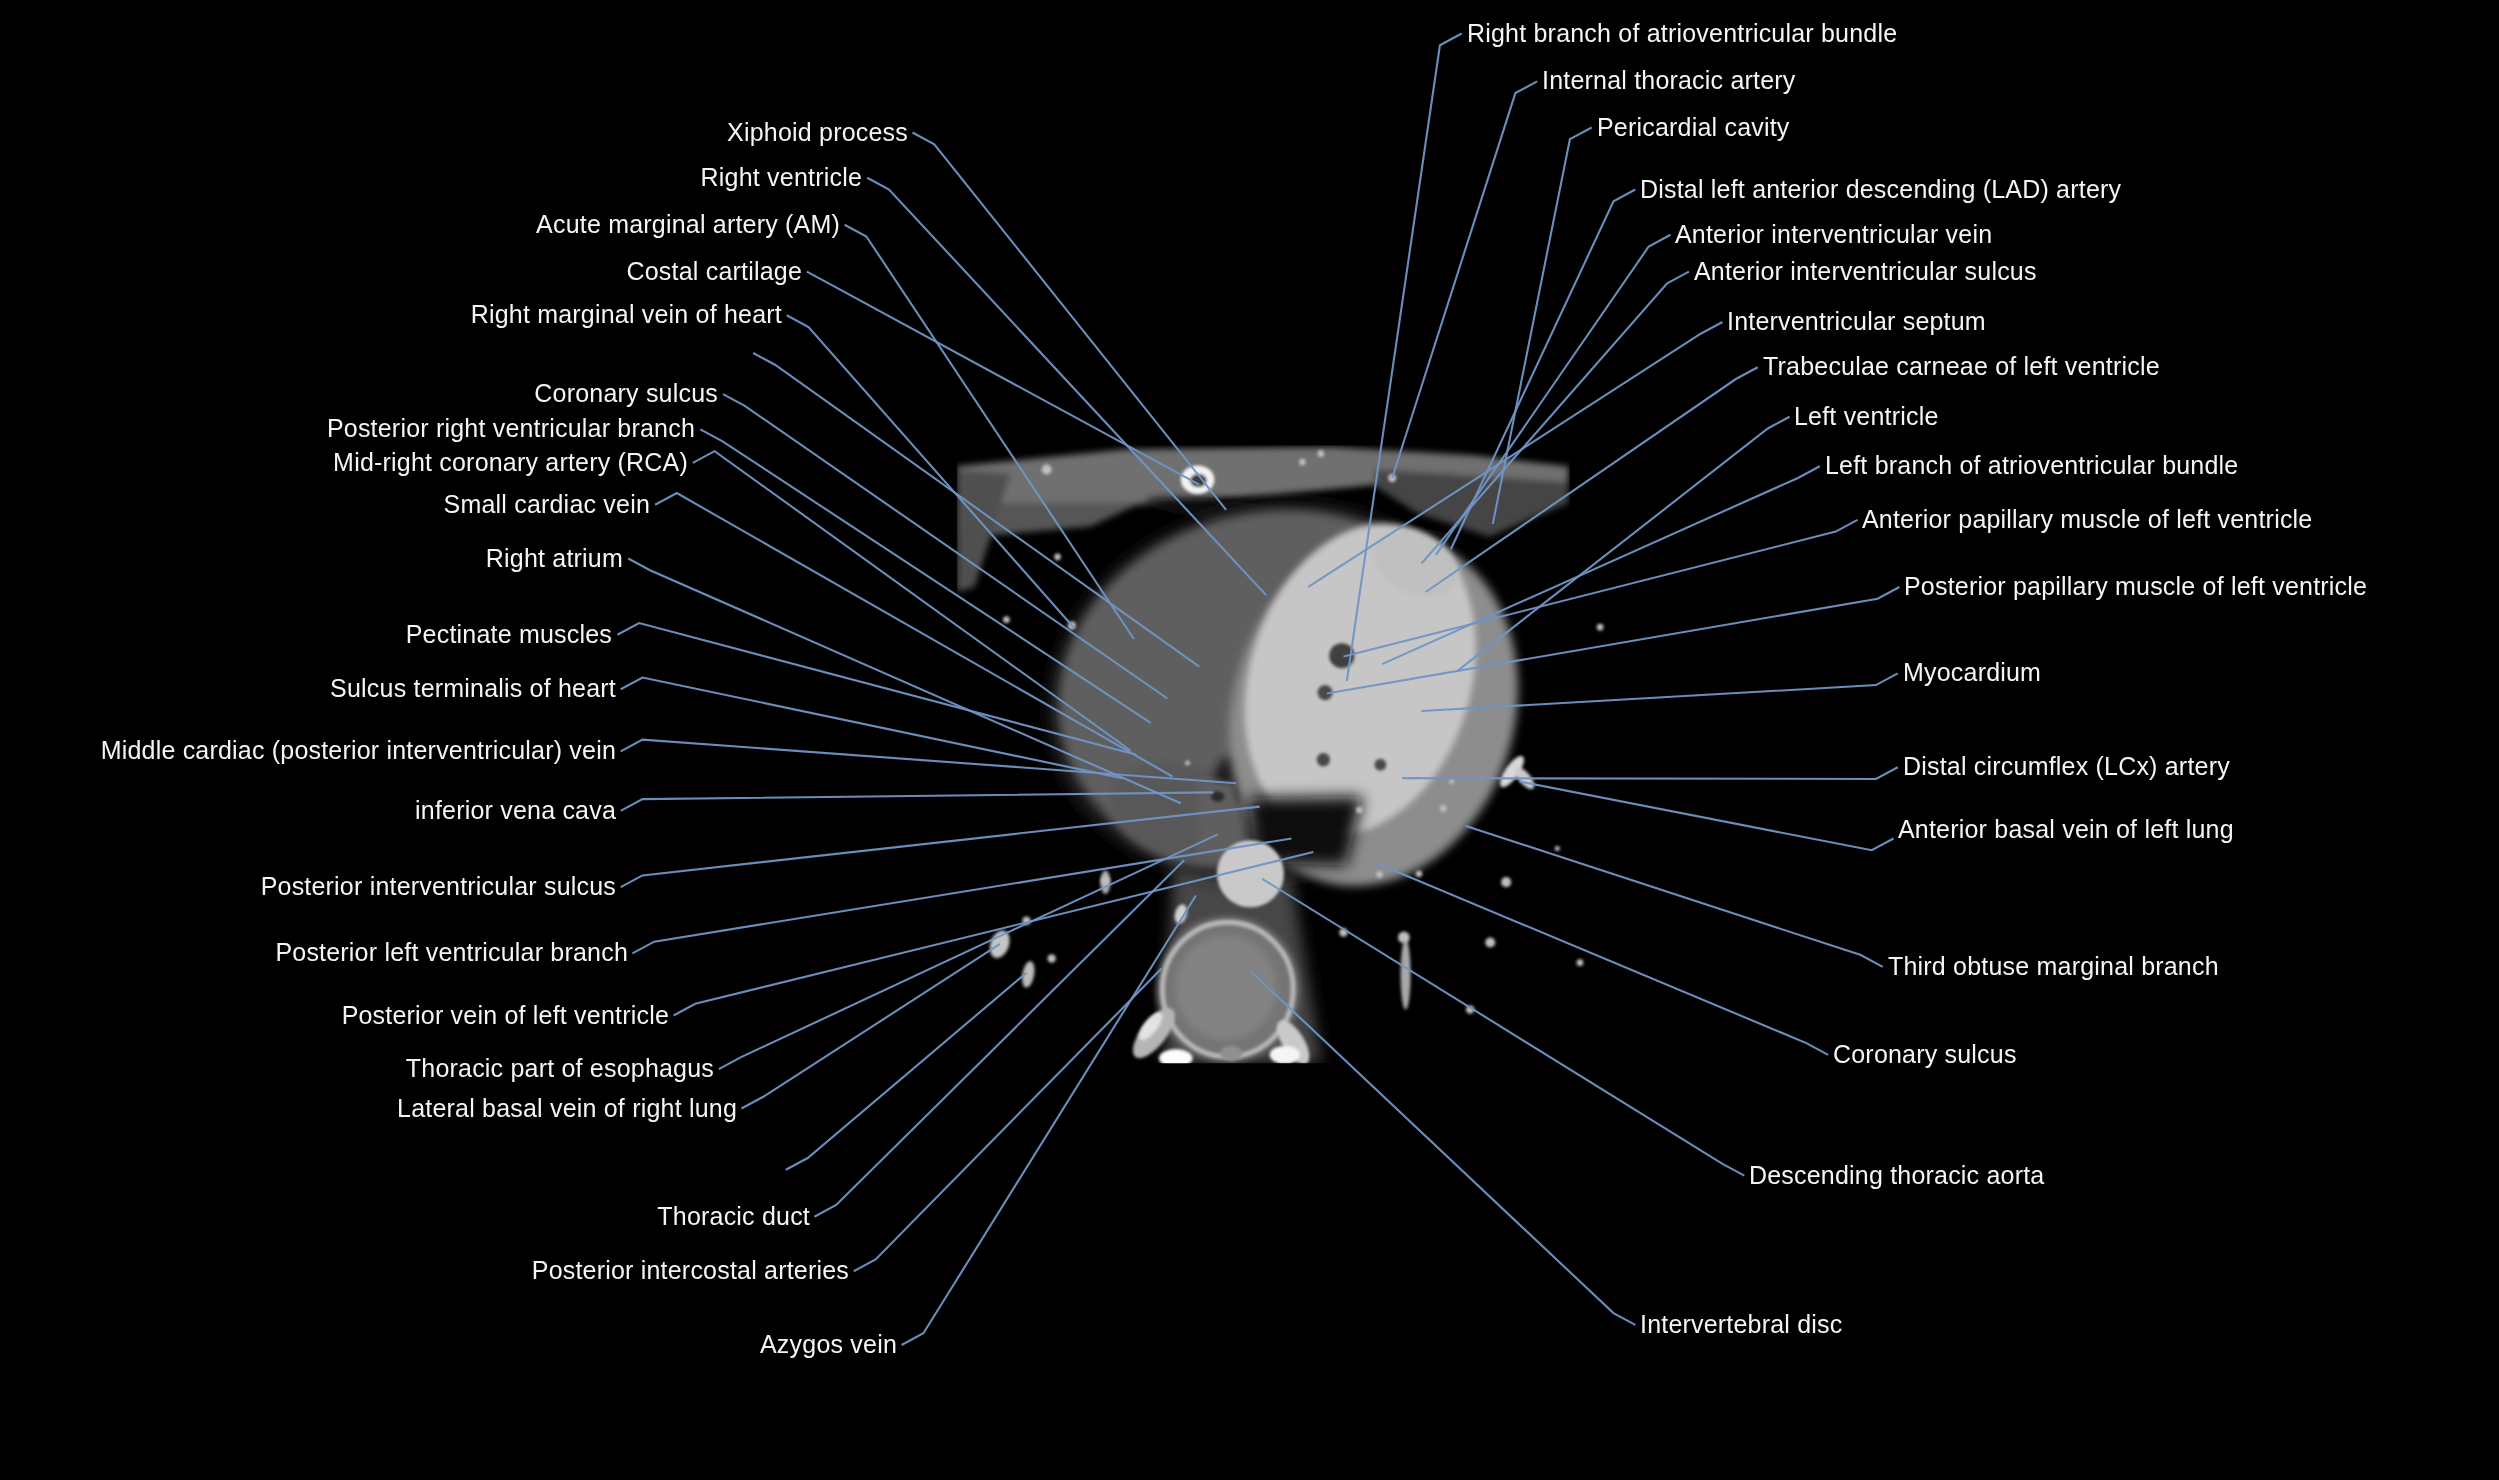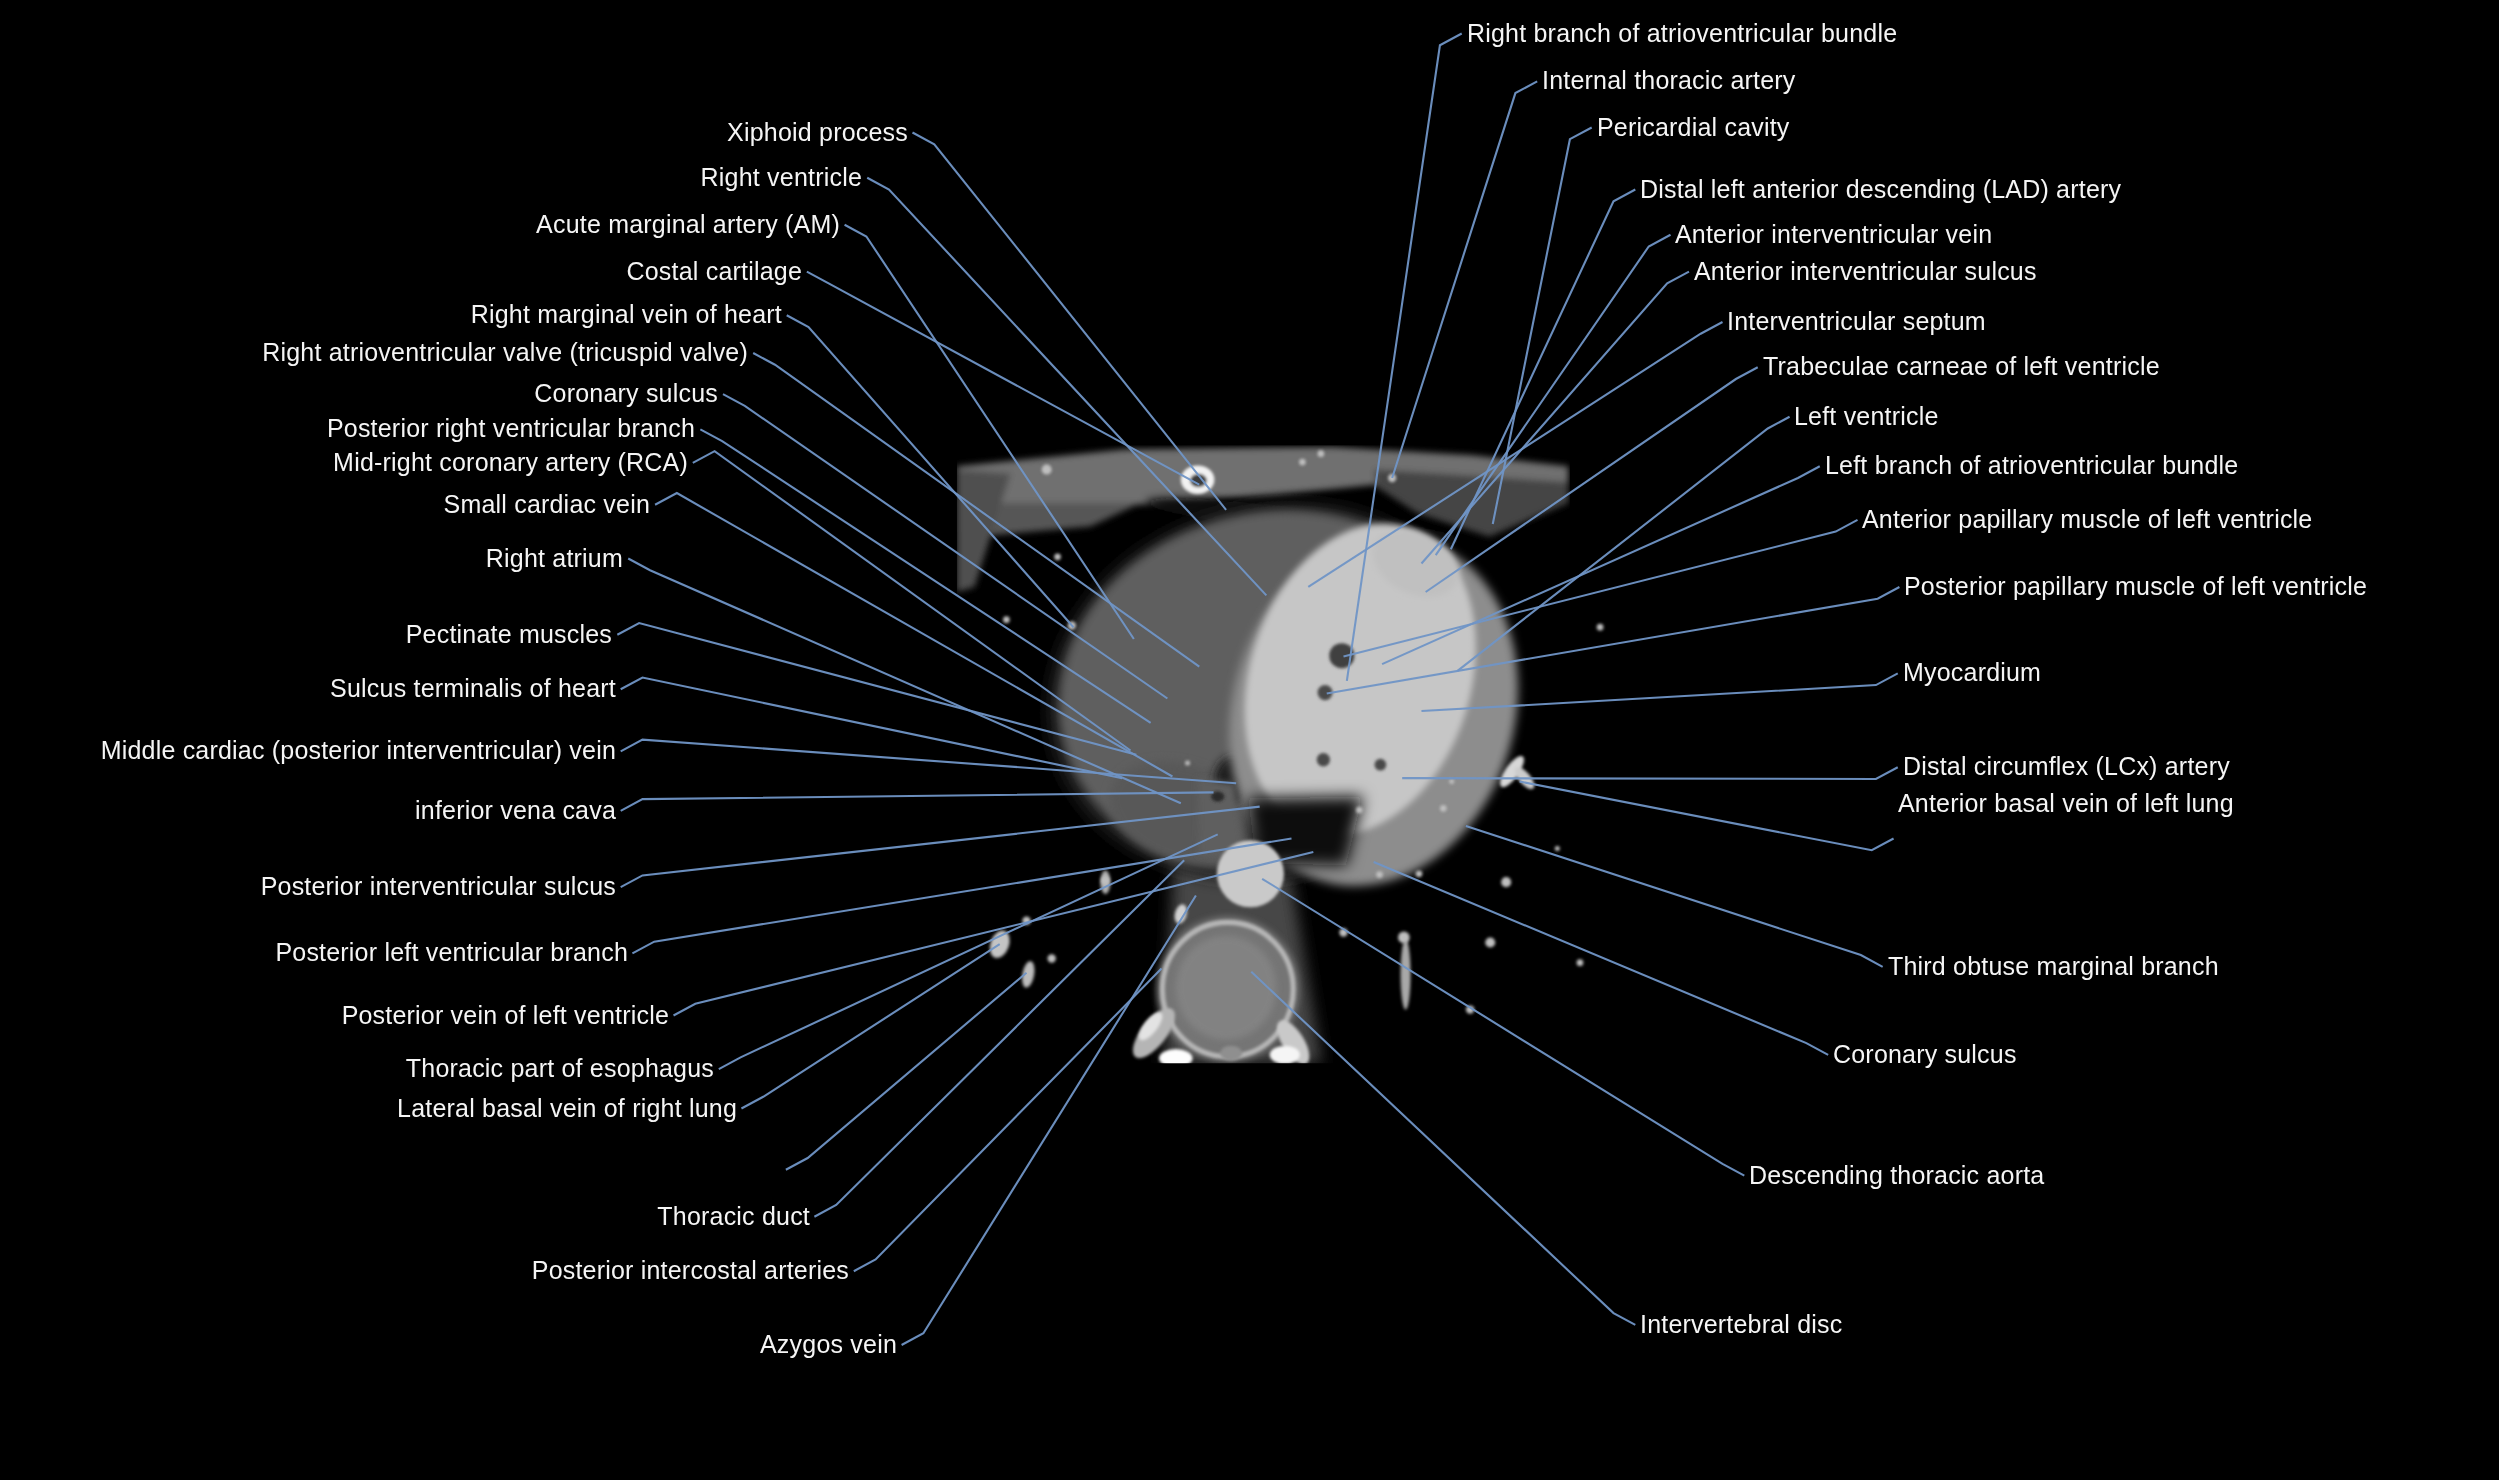--- a/index.html
+++ b/index.html
@@ -180,21 +180,20 @@
       <polyline class="leader" points="2180,1258 2154,1244 1638,1028"></polyline>
       <polyline class="leader" points="2080,1402 2054,1388 1505,1048"></polyline>
       <polyline class="leader" points="1950,1580 1924,1566 1492,1159"></polyline>
     </svg>
 
 <div class="label left" style="right: 1592px; top: 117px;">Xiphoid process</div>
     <div class="label left" style="right: 1638px; top: 162px;">Right ventricle</div>
     <div class="label left" style="right: 1660px; top: 209px;">Acute marginal artery (AM)</div>
     <div class="label left" style="right: 1698px; top: 256px;">Costal cartilage</div>
     <div class="label left" style="right: 1718px; top: 299px;">Right marginal vein of heart</div>
-    <div class="label left" style="right: 1752px; top: 337px;">Right atrioventricular valve (tricuspid valve)</div>
     <div class="label left" style="right: 1782px; top: 378px;">Coronary sulcus</div>
     <div class="label left" style="right: 1805px; top: 413px;">Posterior right ventricular branch</div>
     <div class="label left" style="right: 1812px; top: 447px;">Mid-right coronary artery (RCA)</div>
     <div class="label left" style="right: 1850px; top: 489px;">Small cardiac vein</div>
     <div class="label left" style="right: 1877px; top: 543px;">Right atrium</div>
     <div class="label left" style="right: 1888px; top: 619px;">Pectinate muscles</div>
     <div class="label left" style="right: 1884px; top: 673px;">Sulcus terminalis of heart</div>
     <div class="label left" style="right: 1884px; top: 735px;">Middle cardiac (posterior interventricular) vein</div>
     <div class="label left" style="right: 1884px; top: 795px;">inferior vena cava</div>
     <div class="label left" style="right: 1884px; top: 871px;">Posterior interventricular sulcus</div>
@@ -212,19 +211,19 @@
     <div class="label right" style="left: 1675px; top: 219px;">Anterior interventricular vein</div>
     <div class="label right" style="left: 1694px; top: 256px;">Anterior interventricular sulcus</div>
     <div class="label right" style="left: 1727px; top: 306px;">Interventricular septum</div>
     <div class="label right" style="left: 1763px; top: 351px;">Trabeculae carneae of left ventricle</div>
     <div class="label right" style="left: 1794px; top: 401px;">Left ventricle</div>
     <div class="label right" style="left: 1825px; top: 450px;">Left branch of atrioventricular bundle</div>
     <div class="label right" style="left: 1862px; top: 504px;">Anterior papillary muscle of left ventricle</div>
     <div class="label right" style="left: 1904px; top: 571px;">Posterior papillary muscle of left ventricle</div>
     <div class="label right" style="left: 1903px; top: 657px;">Myocardium</div>
     <div class="label right" style="left: 1903px; top: 751px;">Distal circumflex (LCx) artery</div>
-    <div class="label right" style="left: 1898px; top: 788px;">Anterior basal vein of left lung</div>
+    <div class="label right" style="left: 1898px; top: 814px;">Anterior basal vein of left lung</div>
     <div class="label right" style="left: 1888px; top: 951px;">Third obtuse marginal branch</div>
     <div class="label right" style="left: 1833px; top: 1039px;">Coronary sulcus</div>
     <div class="label right" style="left: 1749px; top: 1160px;">Descending thoracic aorta</div>
     <div class="label right" style="left: 1640px; top: 1309px;">Intervertebral disc</div>
   </div>
 
 
 </body></html>

